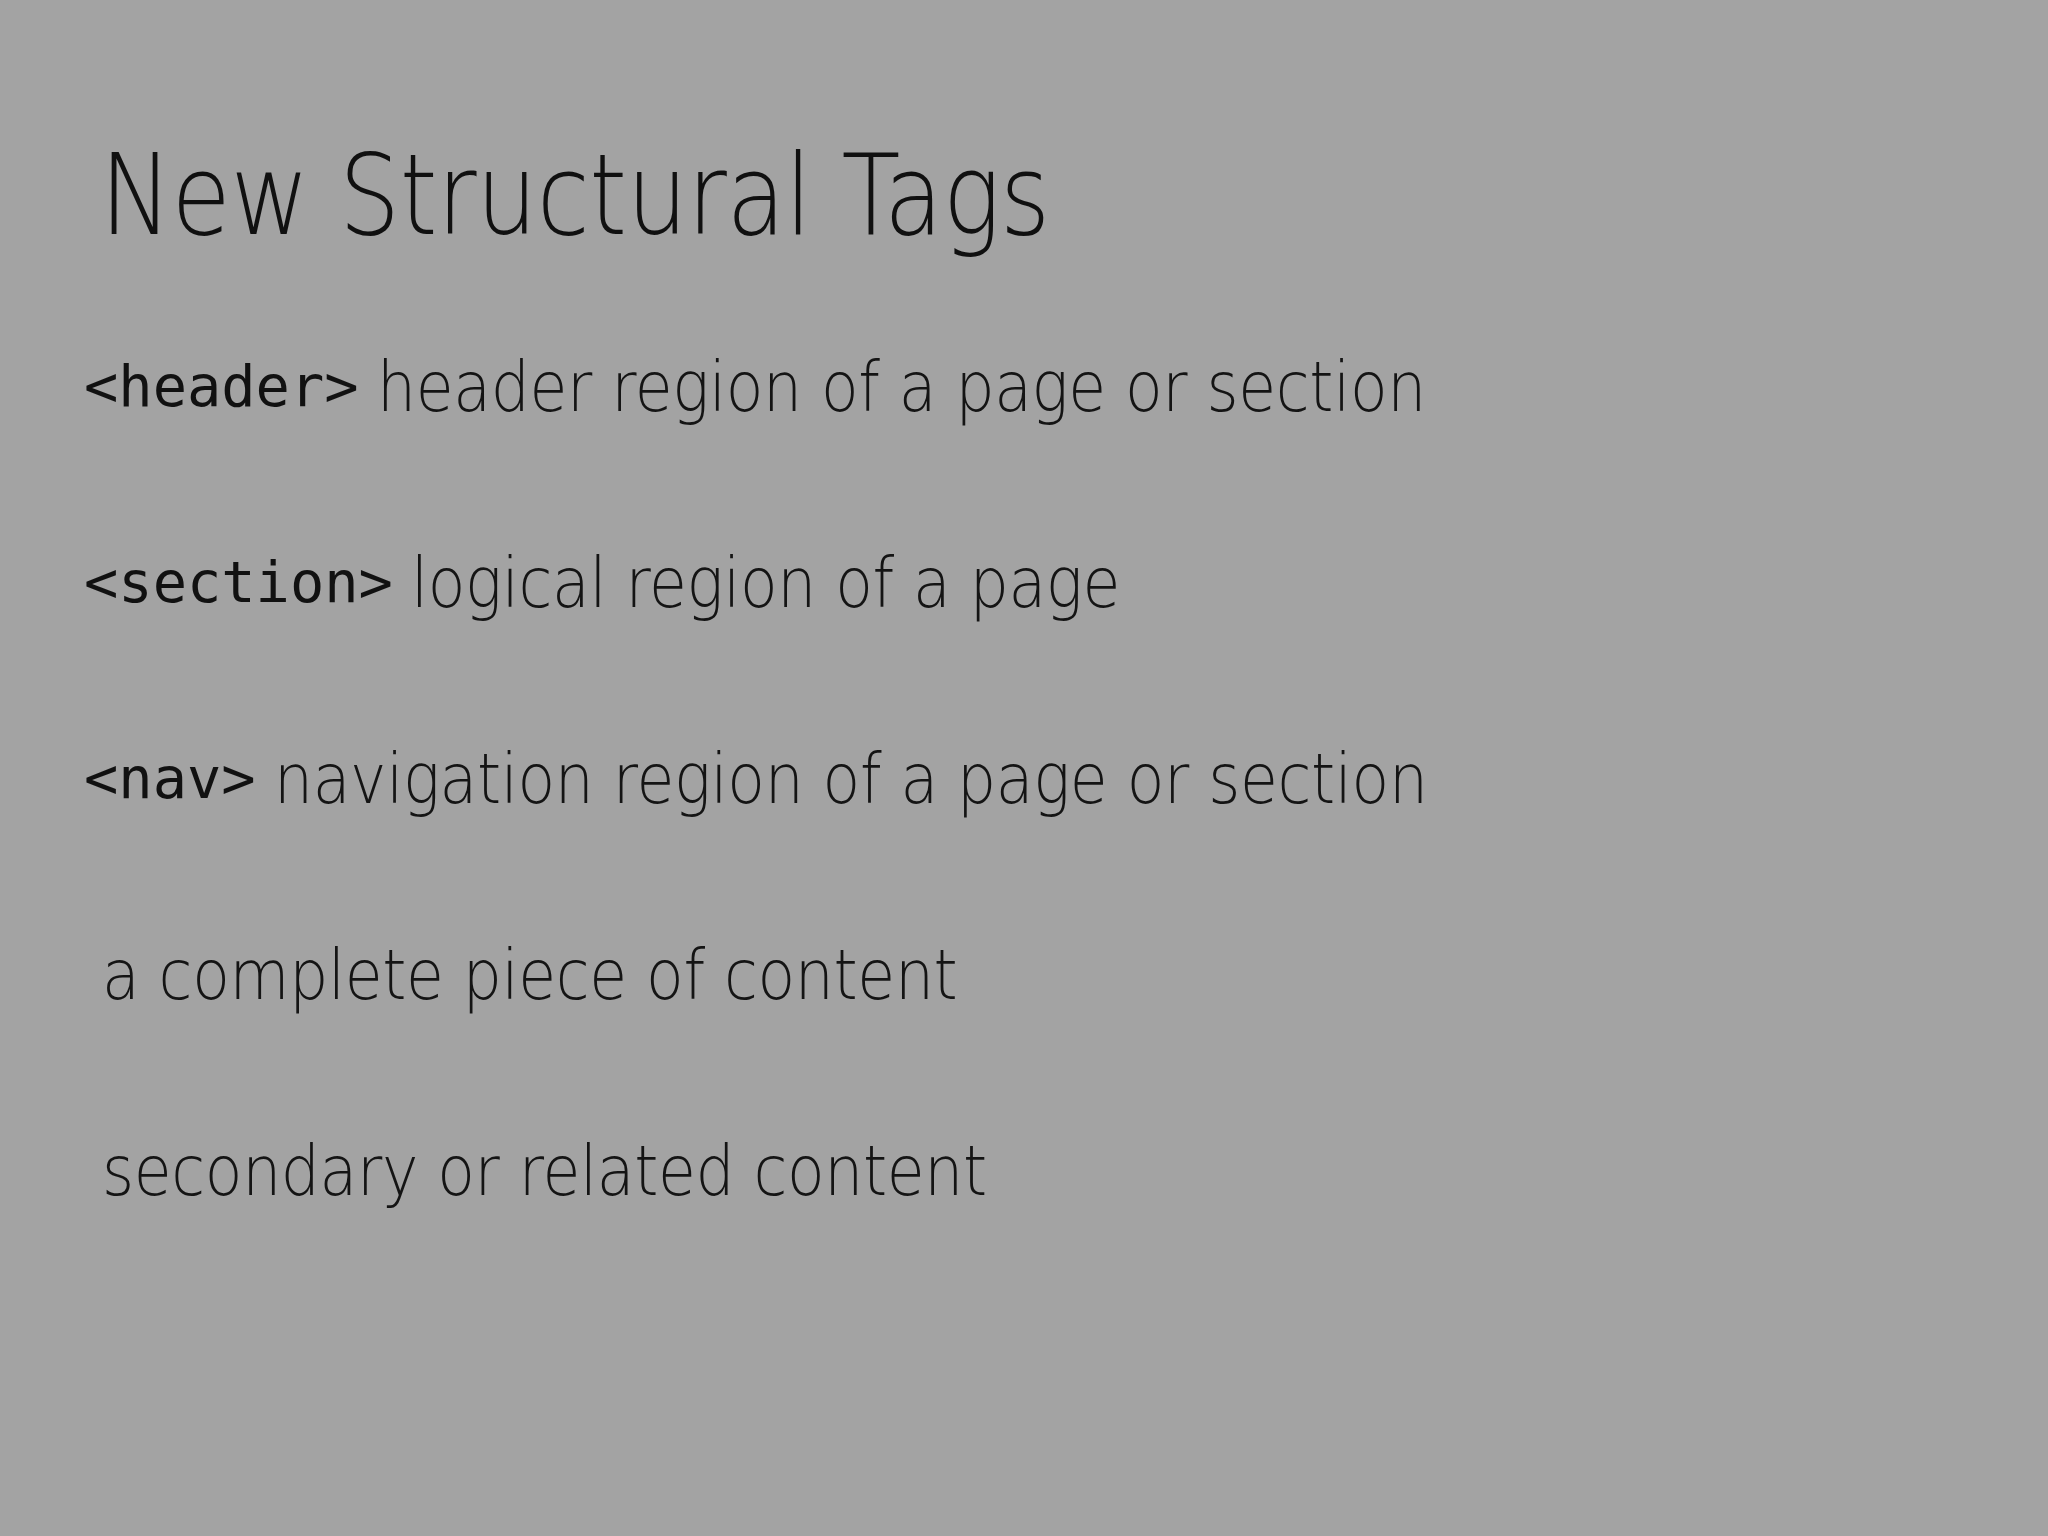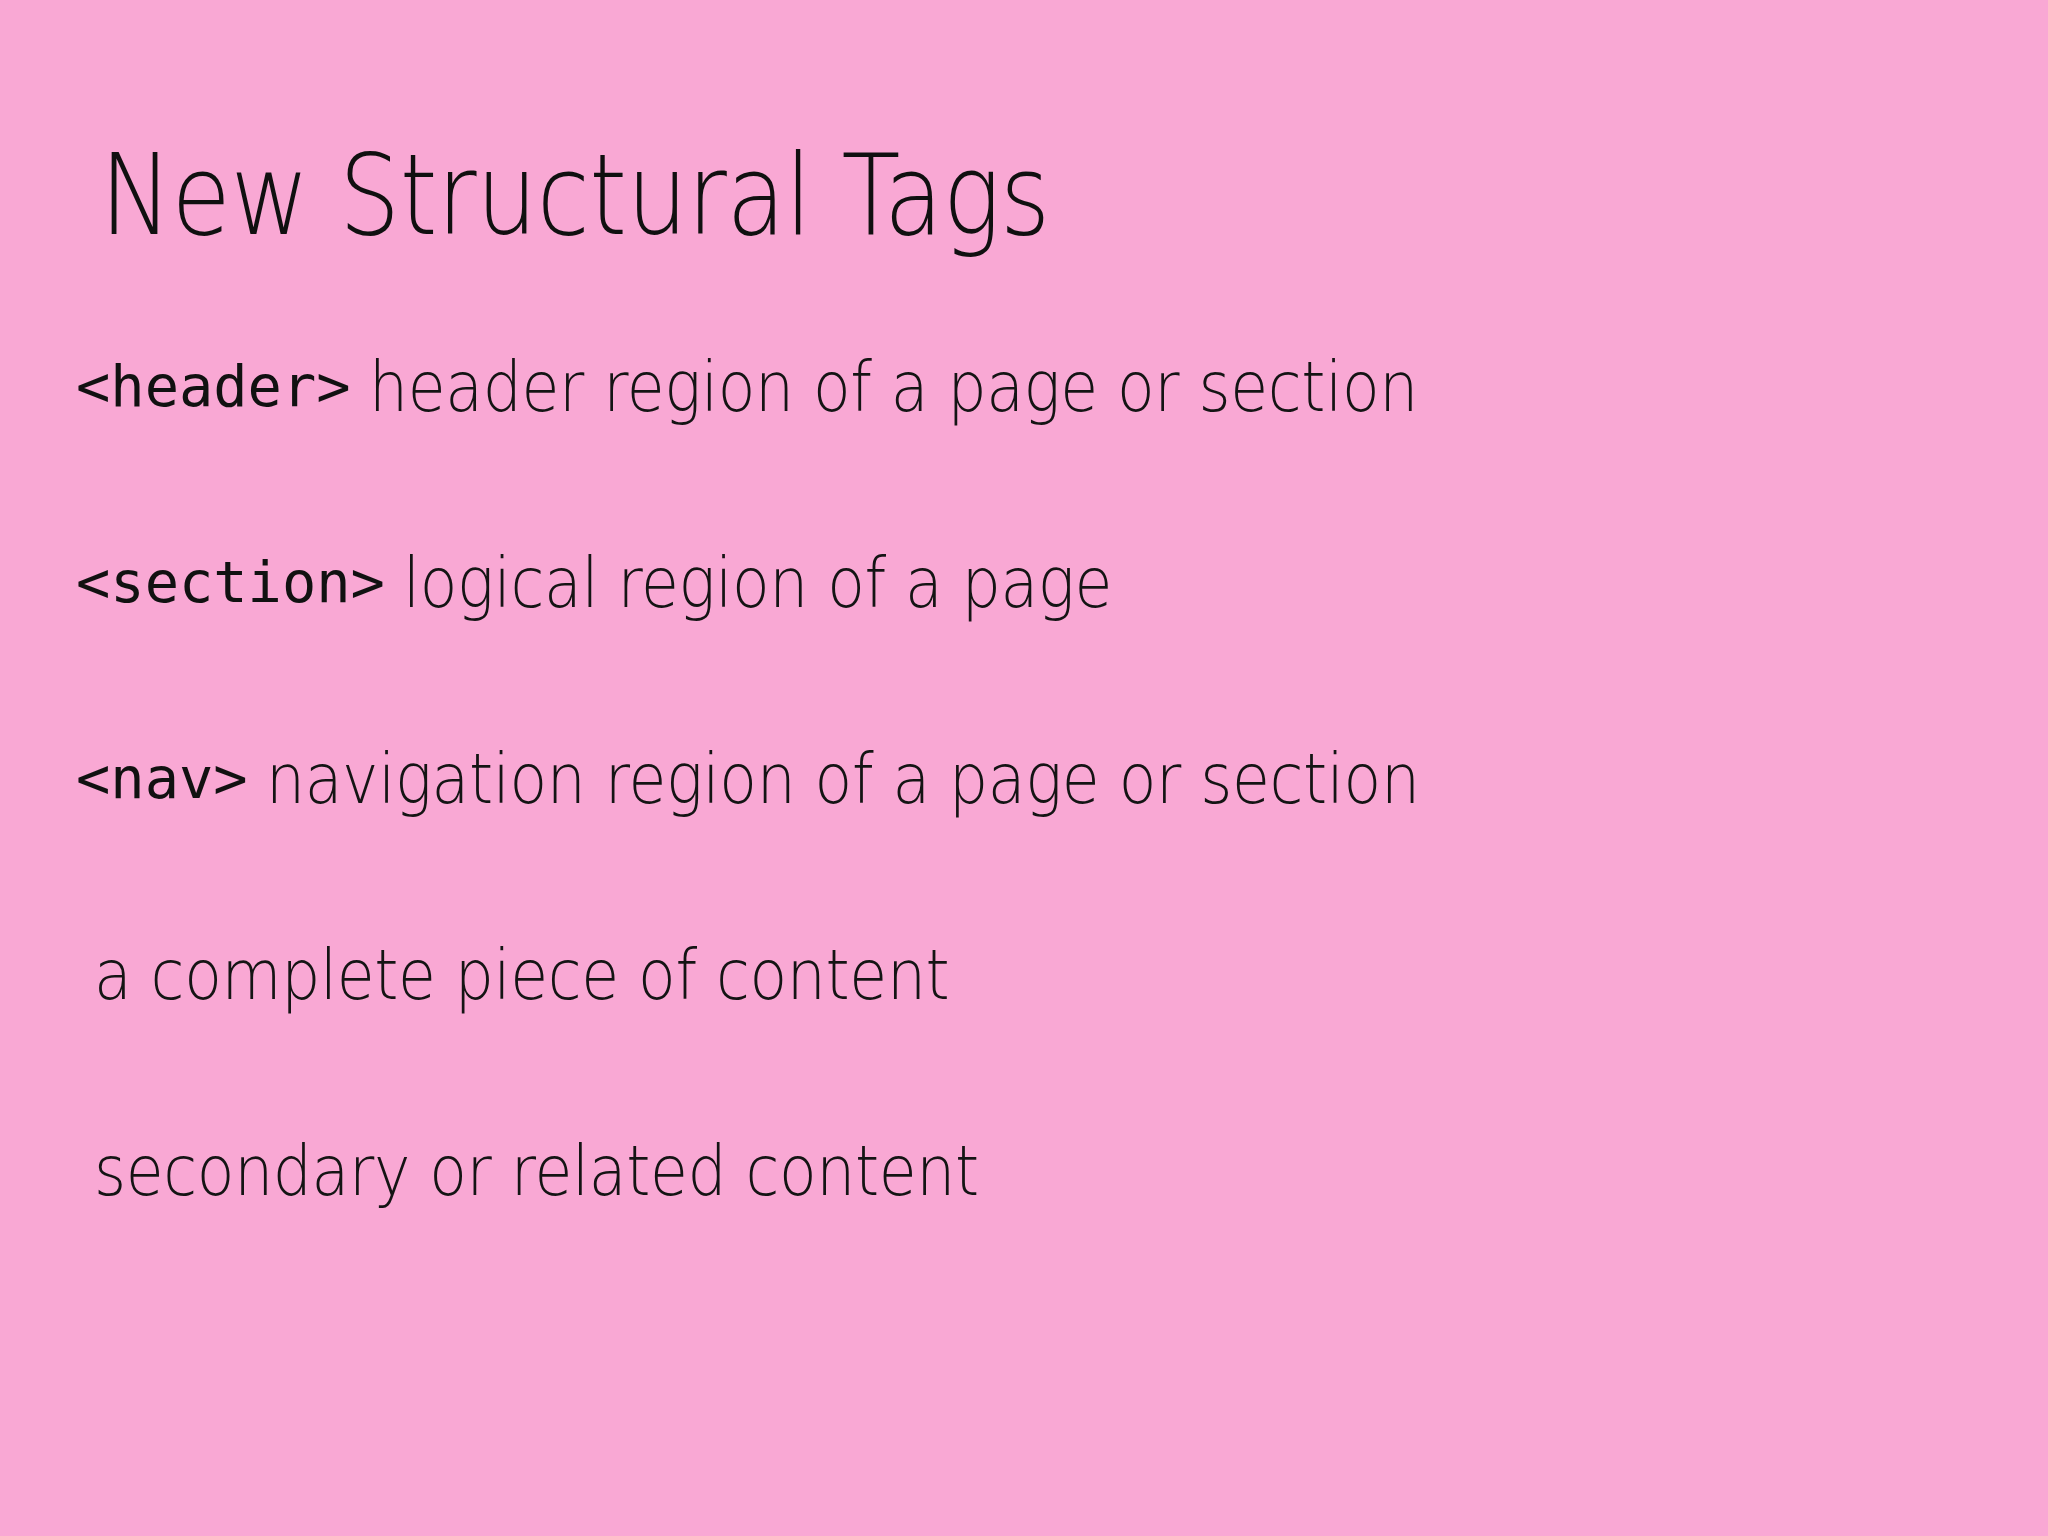--- a/index.html
+++ b/index.html
@@ -14,21 +14,21 @@
     background: #ffffff;
     overflow: hidden;
     font-family: "Liberation Sans", sans-serif;
     -webkit-font-smoothing: antialiased;
   }
 
   .slide {
     position: relative;
     width: 2048px;
     height: 1536px;
-    background: #f9a8d4;
+    background: #a3a3a3;
     box-sizing: border-box;
   }
 
   
   .slide-title {
     position: absolute;
     left: 100px;
     top: 58px;
     font-family: "DejaVu Sans", sans-serif;
     font-size: 112px;
@@ -38,21 +38,21 @@
     line-height: 1.12;
     color: #101010;
     white-space: nowrap;
     transform: scaleX(0.86);
     transform-origin: left top;
   }
 
   
   .tag-list {
     position: absolute;
-    left: 76px;
+    left: 84px;
     top: 352px;
     width: 1900px;
     margin: 0;
     padding: 0;
     list-style: none;
   }
 
   .tag-row {
     height: 196px;
     display: flex;

